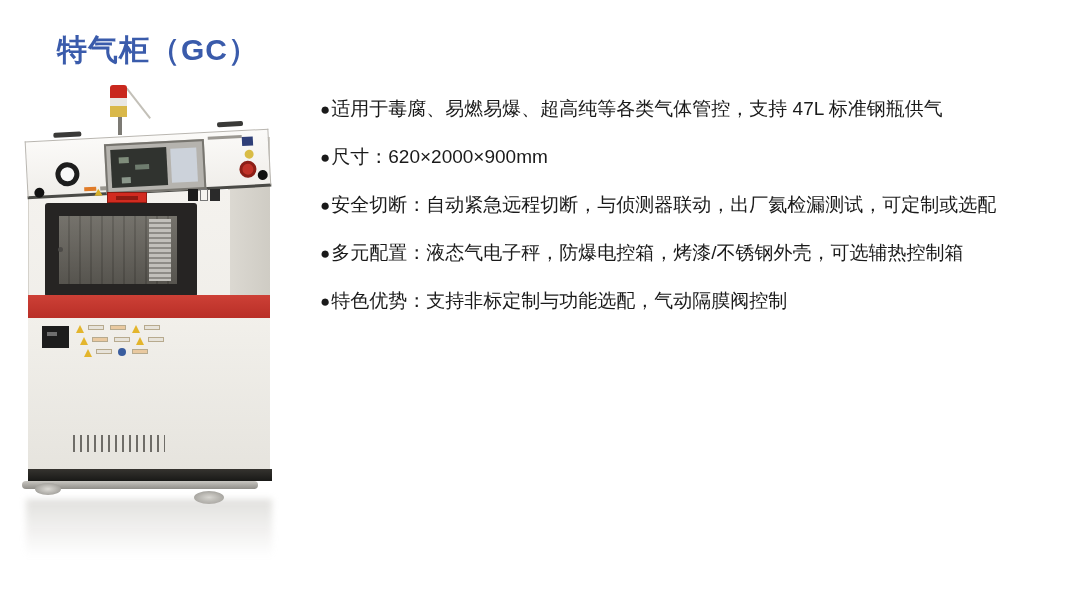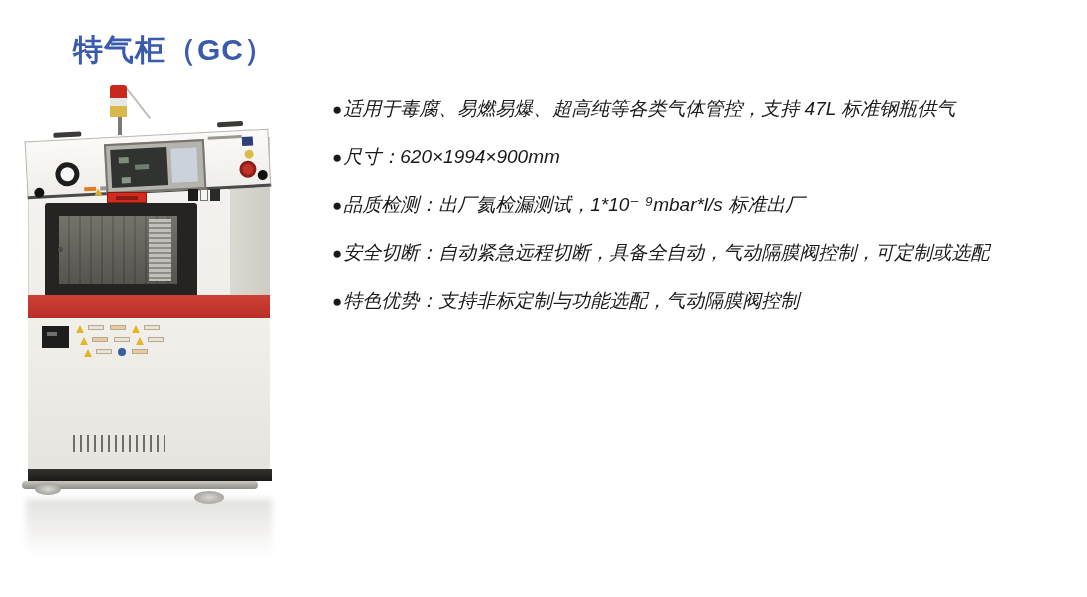--- a/index.html
+++ b/index.html
@@ -2,29 +2,29 @@
 <html><head>
 <meta charset="utf-8">
 <style>
   html,body{margin:0;padding:0;background:#ffffff;}
   .page{
     position:relative;width:1087px;height:597px;background:#ffffff;overflow:hidden;
     font-family:"Liberation Sans","DejaVu Sans",sans-serif;color:#1a1a1a;
   }
   
   .title{
-    position:absolute;left:73px;top:30px;font-size:30px;font-weight:bold;
+    position:absolute;left:57px;top:30px;font-size:30px;font-weight:bold;
     color:#3a5bab;letter-spacing:1px;
   }
   
   .features{
     position:absolute;left:316px;top:88px;width:736px;margin:0;padding:0;list-style:none;
   }
   .features li{
-    font-size:19px;line-height:42px;margin:0 0 5px 16px;text-align:justify;font-style:italic;
+    font-size:19px;line-height:42px;margin:0 0 5px 4px;text-align:justify;
   }
   .features .bullet{margin-right:1px;font-size:17px;}
   
   .illus{position:absolute;left:18px;top:85px;width:285px;height:512px;}
   .illus *{position:absolute;box-sizing:border-box;}
   .tower-pole{left:100px;top:26px;width:4px;height:24px;background:#7c7a74;}
   .tower-cable{left:108px;top:4px;width:2px;height:38px;background:#c3c0b8;transform:rotate(-38deg);transform-origin:top left;}
   .tower{left:92px;top:0;width:17px;height:32px;}
   .tower .seg-red{left:0;top:0;width:17px;height:13px;background:#c9281e;border-radius:3px 3px 0 0;}
   .tower .seg-white{left:0;top:13px;width:17px;height:8px;background:#e9e7e3;}
@@ -166,19 +166,19 @@
     <div class="vents"></div>
     <div class="base-dark"></div>
     <div class="base-bar"></div>
     <div class="foot-l"></div>
     <div class="foot-r"></div>
     <div class="reflection"></div>
   </div>
 
   <ul class="features">
     <li><span class="bullet">●</span><span>适用于毒腐、易燃易爆、超高纯等各类气体管控，支持 47L 标准钢瓶供气</span></li>
-    <li><span class="bullet">●</span><span>尺寸：620×1994×900mm</span></li>
-    <li><span class="bullet">●</span><span>品质检测：出厂氦检漏测试，1*10⁻ ⁹mbar*l/s 标准出厂</span></li>
-    <li><span class="bullet">●</span><span>安全切断：自动紧急远程切断，具备全自动，气动隔膜阀控制，可定制或选配</span></li>
+    <li><span class="bullet">●</span><span>尺寸：620×2000×900mm</span></li>
+    <li><span class="bullet">●</span><span>安全切断：自动紧急远程切断，与侦测器联动，出厂氦检漏测试，可定制或选配</span></li>
+    <li><span class="bullet">●</span><span>多元配置：液态气电子秤，防爆电控箱，烤漆/不锈钢外壳，可选辅热控制箱</span></li>
     <li><span class="bullet">●</span><span>特色优势：支持非标定制与功能选配，气动隔膜阀控制</span></li>
   </ul>
 
 </div>
 
 </body></html>

